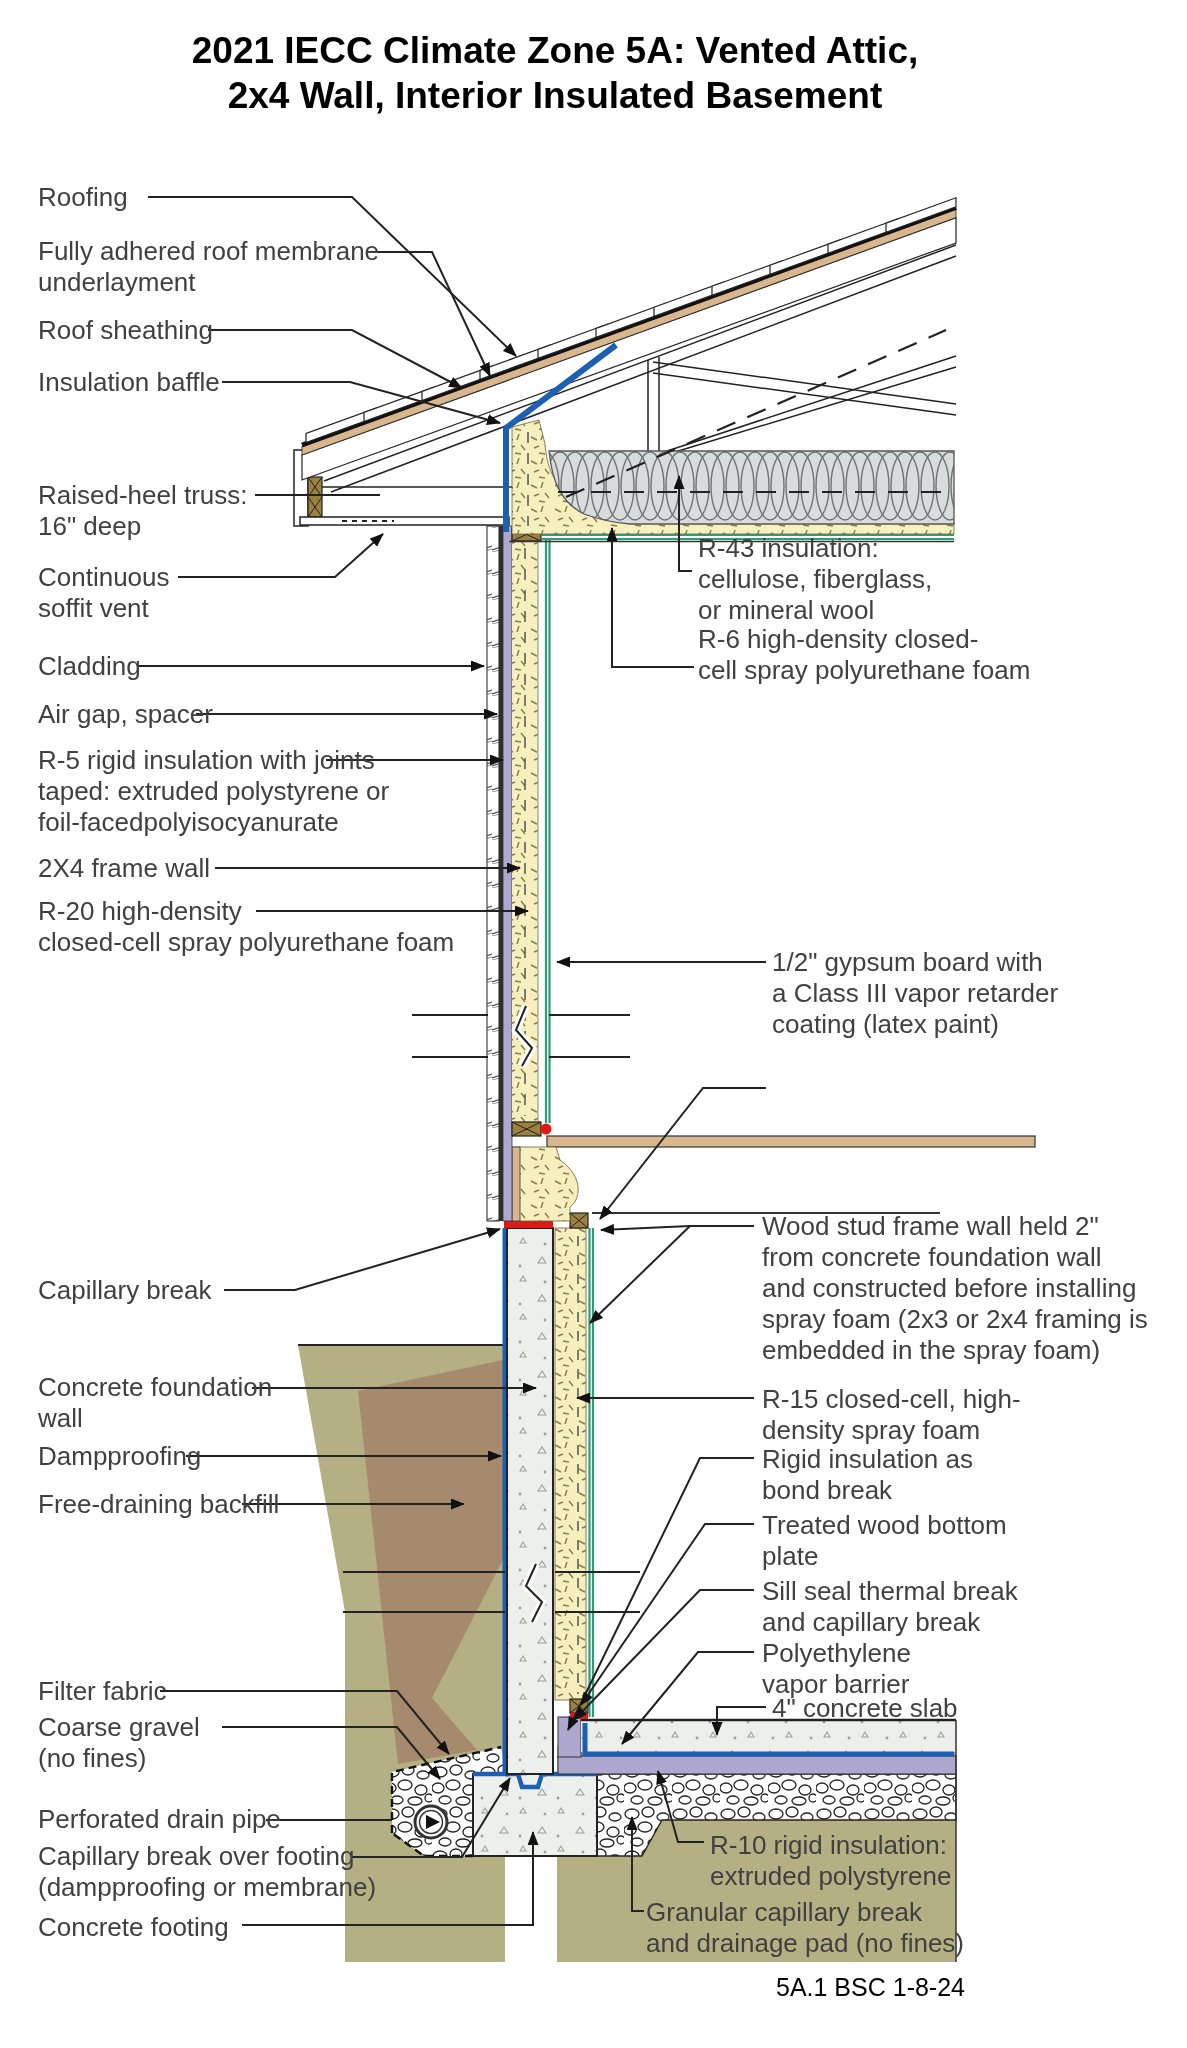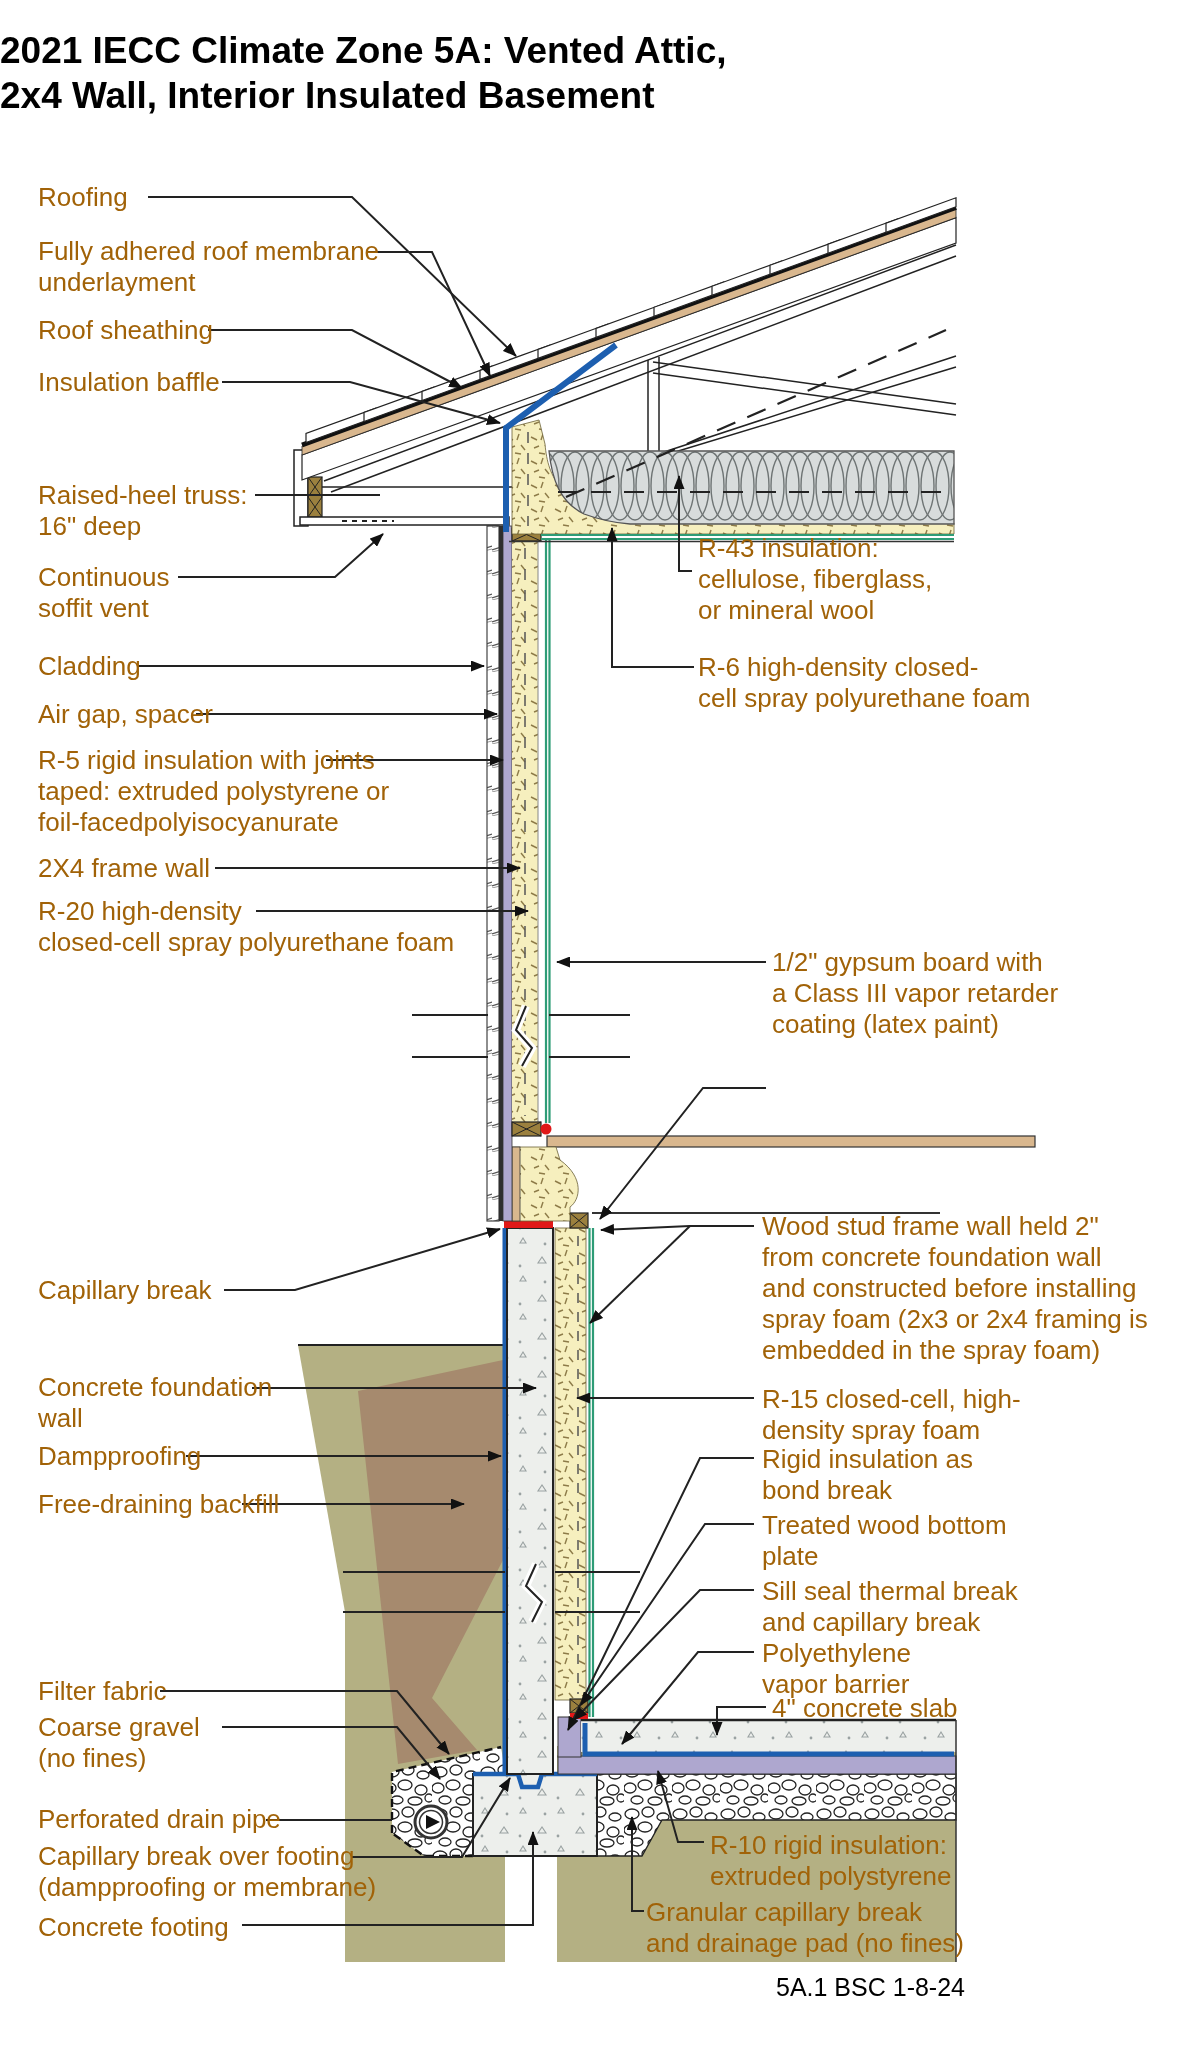--- a/index.html
+++ b/index.html
@@ -1,20 +1,20 @@
 <!DOCTYPE html>
 <html><head>
 <meta charset="utf-8">
 <style>
   html,body{margin:0;padding:0;background:#fff;}
   #page{position:relative;width:1187px;height:2048px;background:#fff;overflow:hidden;
         font-family:"Liberation Sans","DejaVu Sans",sans-serif;color:#000;}
   #drawing{position:absolute;left:0;top:0;}
-  .lbl{position:absolute;white-space:pre-line;font-size:26px;line-height:31px;color:#a16207;}
-  .title{position:absolute;left:0;top:28px;width:1110px;
+  .lbl{position:absolute;white-space:pre-line;font-size:26px;line-height:31px;color:#404040;}
+  .title{position:absolute;left:0;top:28px;width:1110px;text-align:center;
          font-size:37px;line-height:45px;font-weight:bold;white-space:pre-line;}
   .footer{position:absolute;font-size:25px;}
 </style>
 </head>
 <body>
 
 <div id="page">
 
 <svg id="drawing" width="1187" height="2048" viewBox="0 0 1187 2048" xmlns="http://www.w3.org/2000/svg">
   <defs>
@@ -270,21 +270,21 @@
 <div class="lbl" style="left:38px;top:1712px">Coarse gravel
 (no fines)</div>
 <div class="lbl" style="left:38px;top:1804px">Perforated drain pipe</div>
 <div class="lbl" style="left:38px;top:1841px">Capillary break over footing
 (dampproofing or membrane)</div>
 <div class="lbl" style="left:38px;top:1912px">Concrete footing</div>
 
 <div class="lbl" style="left:698px;top:533px">R-43 insulation:
 cellulose, fiberglass,
 or mineral wool</div>
-<div class="lbl" style="left:698px;top:652px">R-6 high-density closed-
+<div class="lbl" style="left:698px;top:624px">R-6 high-density closed-
 cell spray polyurethane foam</div>
 <div class="lbl" style="left:772px;top:947px">1/2" gypsum board with
 a Class III vapor retarder
 coating (latex paint)</div>
 <div class="lbl" style="left:762px;top:1211px">Wood stud frame wall held 2"
 from concrete foundation wall
 and constructed before installing
 spray foam (2x3 or 2x4 framing is
 embedded in the spray foam)</div>
 <div class="lbl" style="left:762px;top:1384px">R-15 closed-cell, high-

